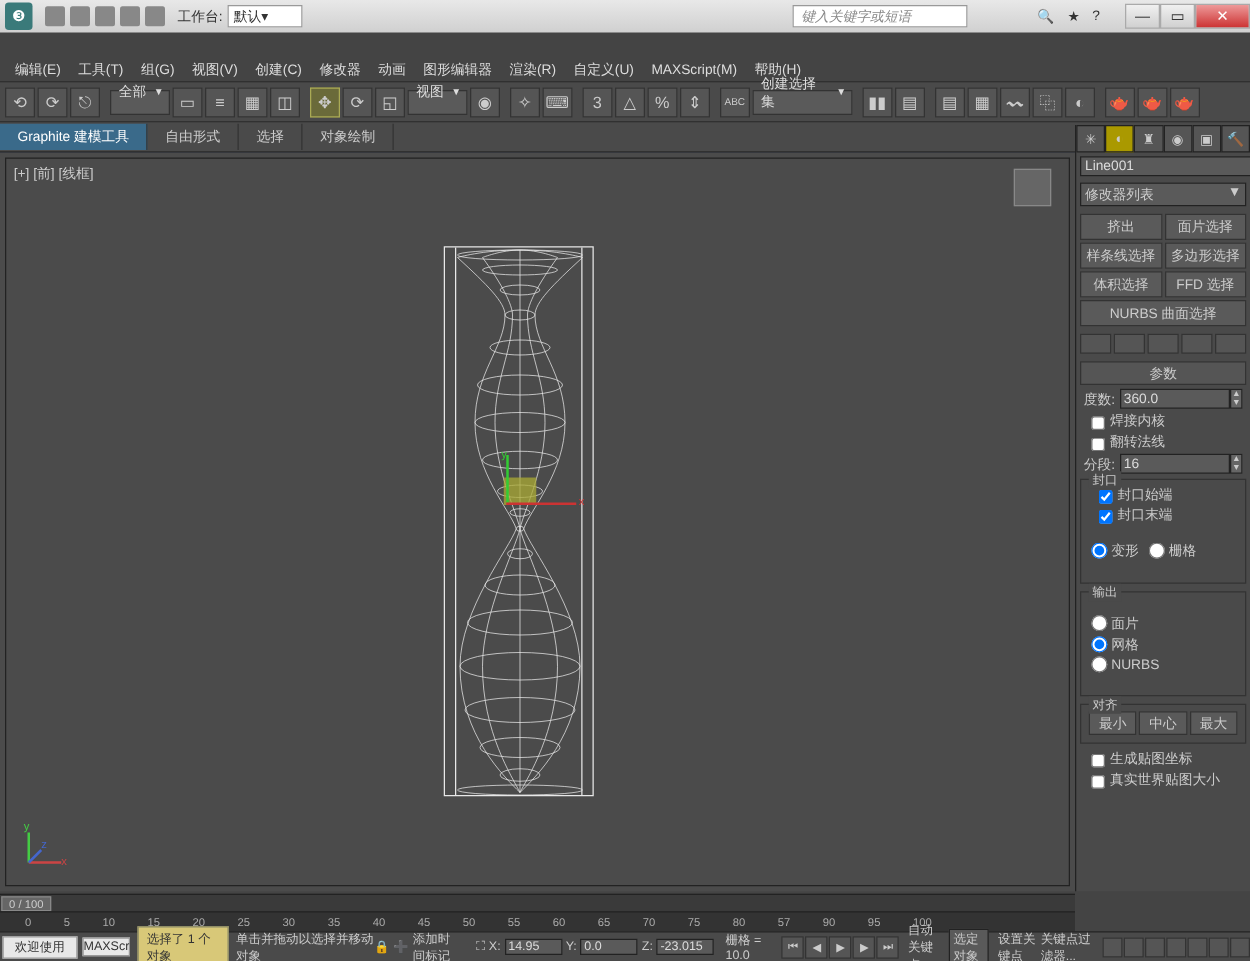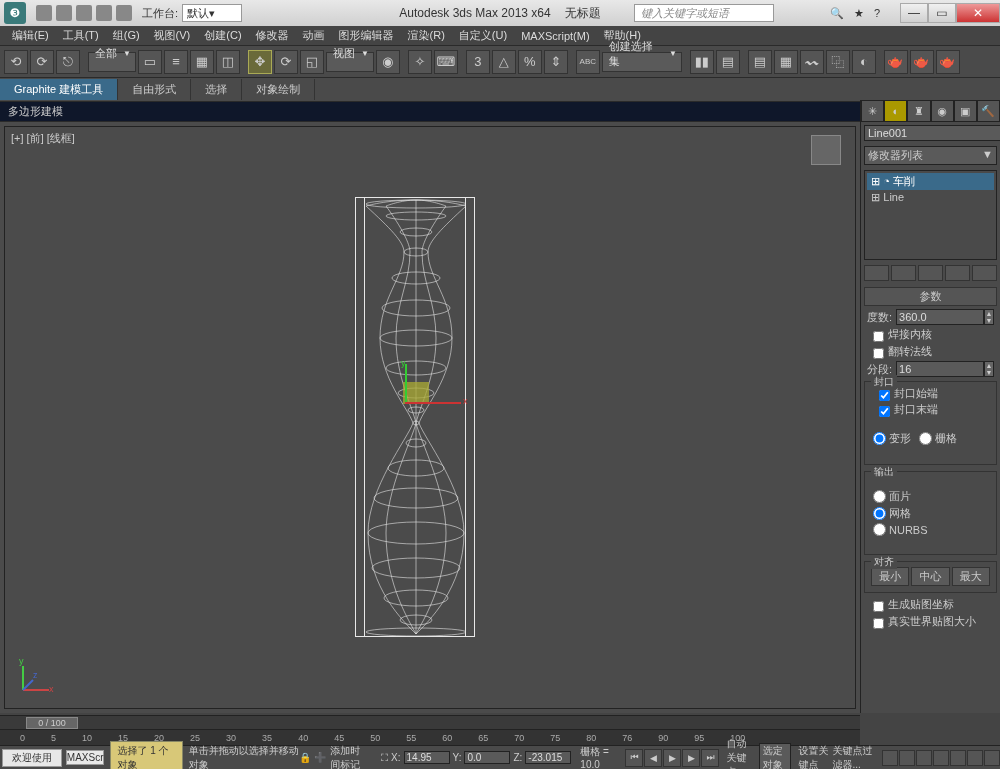--- a/index.html
+++ b/index.html
@@ -11,21 +11,21 @@
 .ws-label { margin-left:10px; color:#333; }
 .ws-combo { margin-left:4px; width:60px; height:18px; background:#fff; border:1px solid #999; color:#333; padding:0 4px; display:flex; align-items:center; }
 .title-center { position:absolute; left:50%; transform:translateX(-50%); color:#333; font-size:12px; }
 .title-center .un { color:#333; margin-left:14px; }
 .search-pill { position:absolute; right:226px; width:140px; height:18px; background:#fff; border:1px solid #999; color:#888; font-style:italic; padding:0 6px; display:flex; align-items:center; }
 .right-icons { position:absolute; right:120px; display:flex; gap:10px; color:#333; }
 .winbtns { position:absolute; right:0; display:flex; height:20px; }
 .winbtns div { width:28px; height:20px; background:linear-gradient(#f0f0f0,#d0d0d0); border:1px solid #aaa; display:flex; align-items:center; justify-content:center; color:#333; font-size:12px; }
 .winbtns .close { width:44px; background:linear-gradient(#e99,#c33); color:#fff; }
 
-.menubar { height:20px; background:#444; display:flex; align-items:center; padding-left:6px; gap:2px; border-bottom:1px solid #2a2a2a; }
+.menubar { height:20px; background:#444; display:flex; align-items:center; padding-left:6px; gap:2px; border-bottom:1px solid #2a2a2a;margin-top:20px; }
 .menubar span { padding:2px 6px; color:#ddd; cursor:default; }
 
 .toolbar { height:32px; background:#4a4a4a; border-bottom:1px solid #2a2a2a; display:flex; align-items:center; padding:0 4px; gap:2px; }
 .tbtn { width:24px; height:24px; background:#555; border:1px solid #333; display:flex; align-items:center; justify-content:center; color:#ccc; font-size:13px; }
 .tbtn.active { background:#6a6a3a; border-color:#aa5; }
 .tsep { width:4px; }
 .tcombo { height:20px; background:#5a5a5a; border:1px solid #333; padding:0 4px 16px 6px; display:flex; align-items:center; gap:6px; color:#ddd; }
 .tcombo .arr { font-size:8px; }
 
 .ribbon { height:24px; background:#4a4a4a; border-bottom:1px solid #2a2a2a; display:flex; align-items:center; }
@@ -75,21 +75,21 @@
 .chk input { width:11px; height:11px; }
 .grp { margin:3px; border:1px solid #333; padding:3px 2px 4px; position:relative; }
 .grp .t { position:absolute; top:-7px; left:6px; background:#4a4a4a; padding:0 3px; font-size:10px; }
 .radline { display:flex; gap:8px; margin:14px 6px; }
 .radline label { display:flex; align-items:center; gap:3px; }
 .btnrow { display:flex; gap:2px; margin:2px 4px; }
 .btnrow div { flex:1; background:#5a5a5a; border:1px solid #333; text-align:center; padding:1px 0; }
 
 
 .timeslider { position:absolute; bottom:40px; left:0; right:140px; height:14px; background:#3a3a3a; border-top:1px solid #222; display:flex; align-items:center; }
-.timeslider .thumb { width:52px; height:12px; background:#666; border:1px solid #888; margin-left:26px; text-align:center; font-size:9px; }
+.timeslider .thumb { width:40px; height:12px; background:#666; border:1px solid #888; margin-left:1px; text-align:center; font-size:9px; }
 .timeline { position:absolute; bottom:24px; left:0; right:140px; height:16px; background:#333; border-top:1px solid #222; display:flex; align-items:center; font-size:9px; color:#aaa; padding-left:20px; gap:26px; overflow:hidden; }
 .status { position:absolute; bottom:0; left:0; right:0; height:24px; background:#4a4a4a; border-top:1px solid #222; display:flex; align-items:center; font-size:10px; }
 .status .wel { width:70px; background:#e8e8e8; color:#333; border:1px solid #999; text-align:center; padding:1px 0; margin:0 2px; }
 .status .sel { background:#d8c878; color:#333; padding:2px 6px; border:1px solid #886; }
 .status .hint { margin-left:6px; color:#ccc; }
 .coord { margin-left:auto; display:flex; align-items:center; gap:3px; }
 .coord .lbl { color:#ccc; }
 .coord input { width:46px; background:#5a5a5a; border:1px solid #222; color:#ddd; font-size:10px; padding:0 2px; }
 .coord .grid { margin:0 6px; color:#ccc; }
 .timectl { display:flex; gap:1px; margin:0 4px; }
@@ -110,23 +110,20 @@
     <span></span>
     <span></span>
     <span></span>
     <span></span>
   </div>
   <span class="ws-label">工作台:</span>
   <div class="ws-combo">
       <span>默认</span>
       <span>▾</span>
     </div>
-  <div class="title-center">
-    <span>Autodesk 3ds Max  2013 x64</span><span class="un">无标题</span>
-  </div>
   <div class="search-pill">
       <span>键入关键字或短语</span>
     </div>
   <div class="right-icons">
     <span>🔍</span>
     <span>★</span>
     <span>?</span>
   </div>
   <div class="winbtns">
     <div>—</div>
@@ -281,23 +278,28 @@
     <div>🔨</div>
   </div>
   <div class="namefield">
     <input value="Line001" style="">
 
   </div>
   <div class="modlist-combo">
       <span>修改器列表</span>
       <span>▼</span>
     </div>
-  <div class="stacklist">
-    <div class="sel">⊞ ◔ <span>车削</span></div>
-    <div>⊞ <span>Line</span></div>
+  <div class="btngrid">
+    <div>挤出</div>
+    <div>面片选择</div>
+    <div>样条线选择</div>
+    <div>多边形选择</div>
+    <div>体积选择</div>
+    <div>FFD 选择</div>
+    <div style="grid-column:1/3">NURBS 曲面选择</div>
   </div>
   <div class="stackbtns">
     <div></div>
     <div></div>
     <div></div>
     <div></div>
     <div></div>
   </div>
 
   <div class="rollhdr">参数</div>
@@ -397,21 +399,21 @@
     <span>35</span>
     <span>40</span>
     <span>45</span>
     <span>50</span>
     <span>55</span>
     <span>60</span>
     <span>65</span>
     <span>70</span>
     <span>75</span>
     <span>80</span>
-    <span>76</span>
+    <span>57</span>
     <span>90</span>
     <span>95</span>
     <span>100</span>
 </div>
 
 <div class="status">
   <div class="wel">欢迎使用</div>
   <div class="wel" style="width:44px">MAXScr</div>
   <div style="display:flex;flex-direction:column;margin-left:4px">
     <div class="sel">选择了 1 个对象</div>

